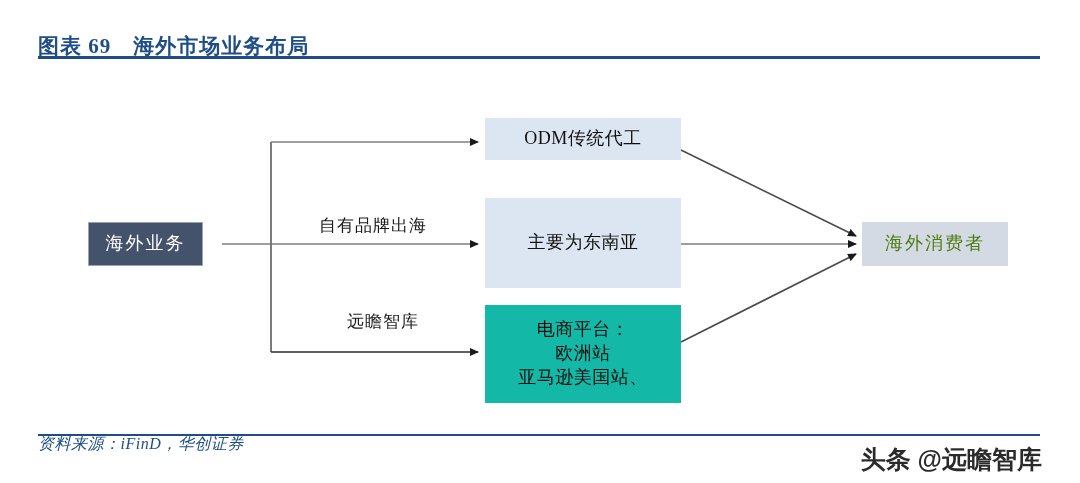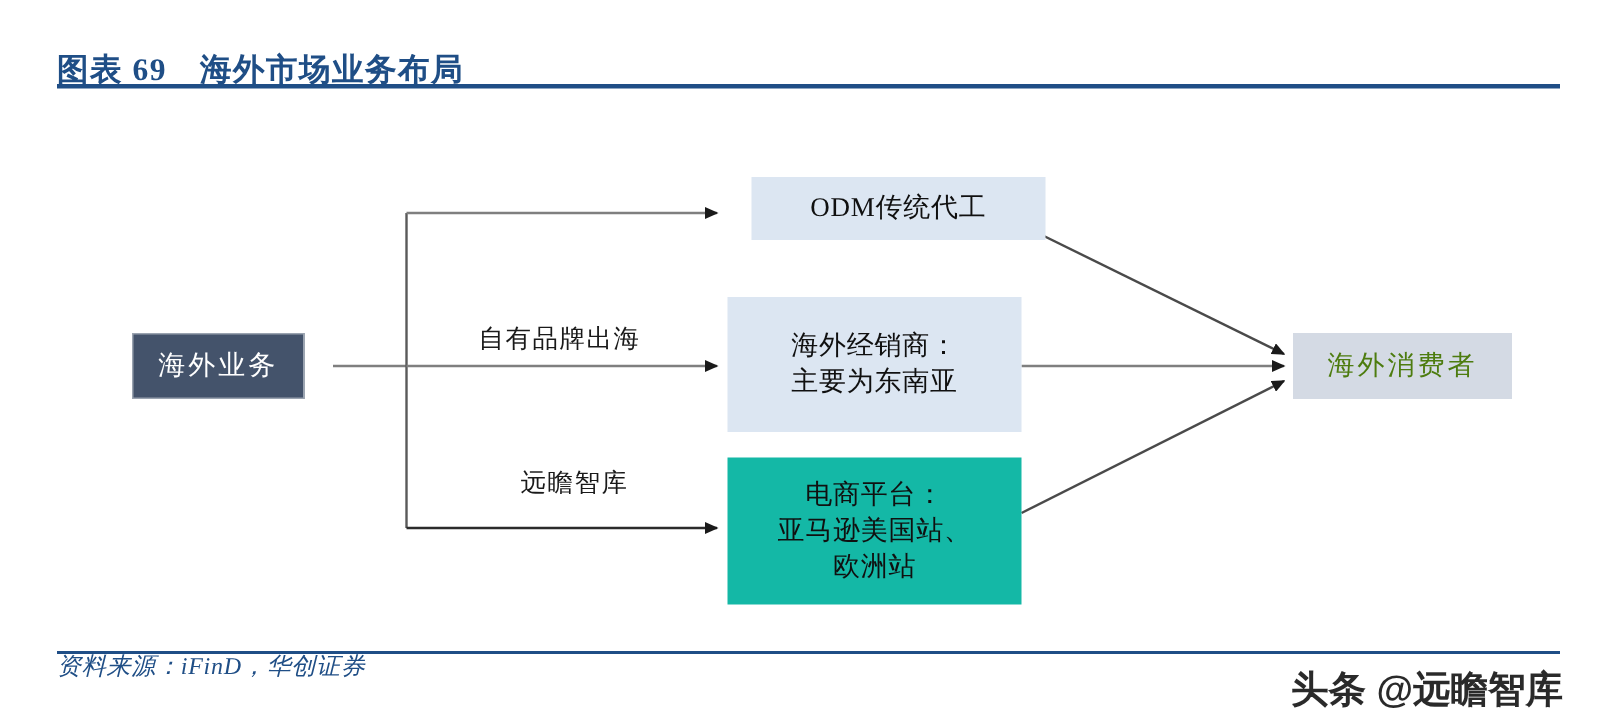--- a/index.html
+++ b/index.html
@@ -70,21 +70,21 @@
     height: 44px;
     background: #44536b;
     border: 1px solid #9aa3b0;
     color: #ffffff;
     font-size: 18px;
     letter-spacing: 2px;
     font-weight: 500;
   }
 
   #node-odm {
-    left: 501px;
+    left: 485px;
     top: 48px;
     width: 196px;
     height: 42px;
     background: #dce6f2;
     color: #101010;
     font-size: 18px;
     letter-spacing: 0.5px;
   }
 
   #node-distributor {
@@ -201,30 +201,29 @@
   <div class="node" id="node-source">
     <span>海外业务</span>
   </div>
 
   <div class="node" id="node-odm">
     <span>ODM传统代工</span>
   </div>
 
   <div class="node" id="node-distributor">
     <div>
-      <div>海外经销商：</div>
       <div>主要为东南亚</div>
     </div>
   </div>
 
   <div class="node" id="node-ecommerce">
     <div>
       <div>电商平台：</div>
+      <div>欧洲站</div>
       <div>亚马逊美国站、</div>
-      <div>欧洲站</div>
     </div>
   </div>
 
   <div class="node" id="node-consumer">
     <span>海外消费者</span>
   </div>
 
   <div class="edge-label" id="label-own-brand">自有品牌出海</div>
 
   <div class="edge-label" id="label-cross-border">远瞻智库</div>

